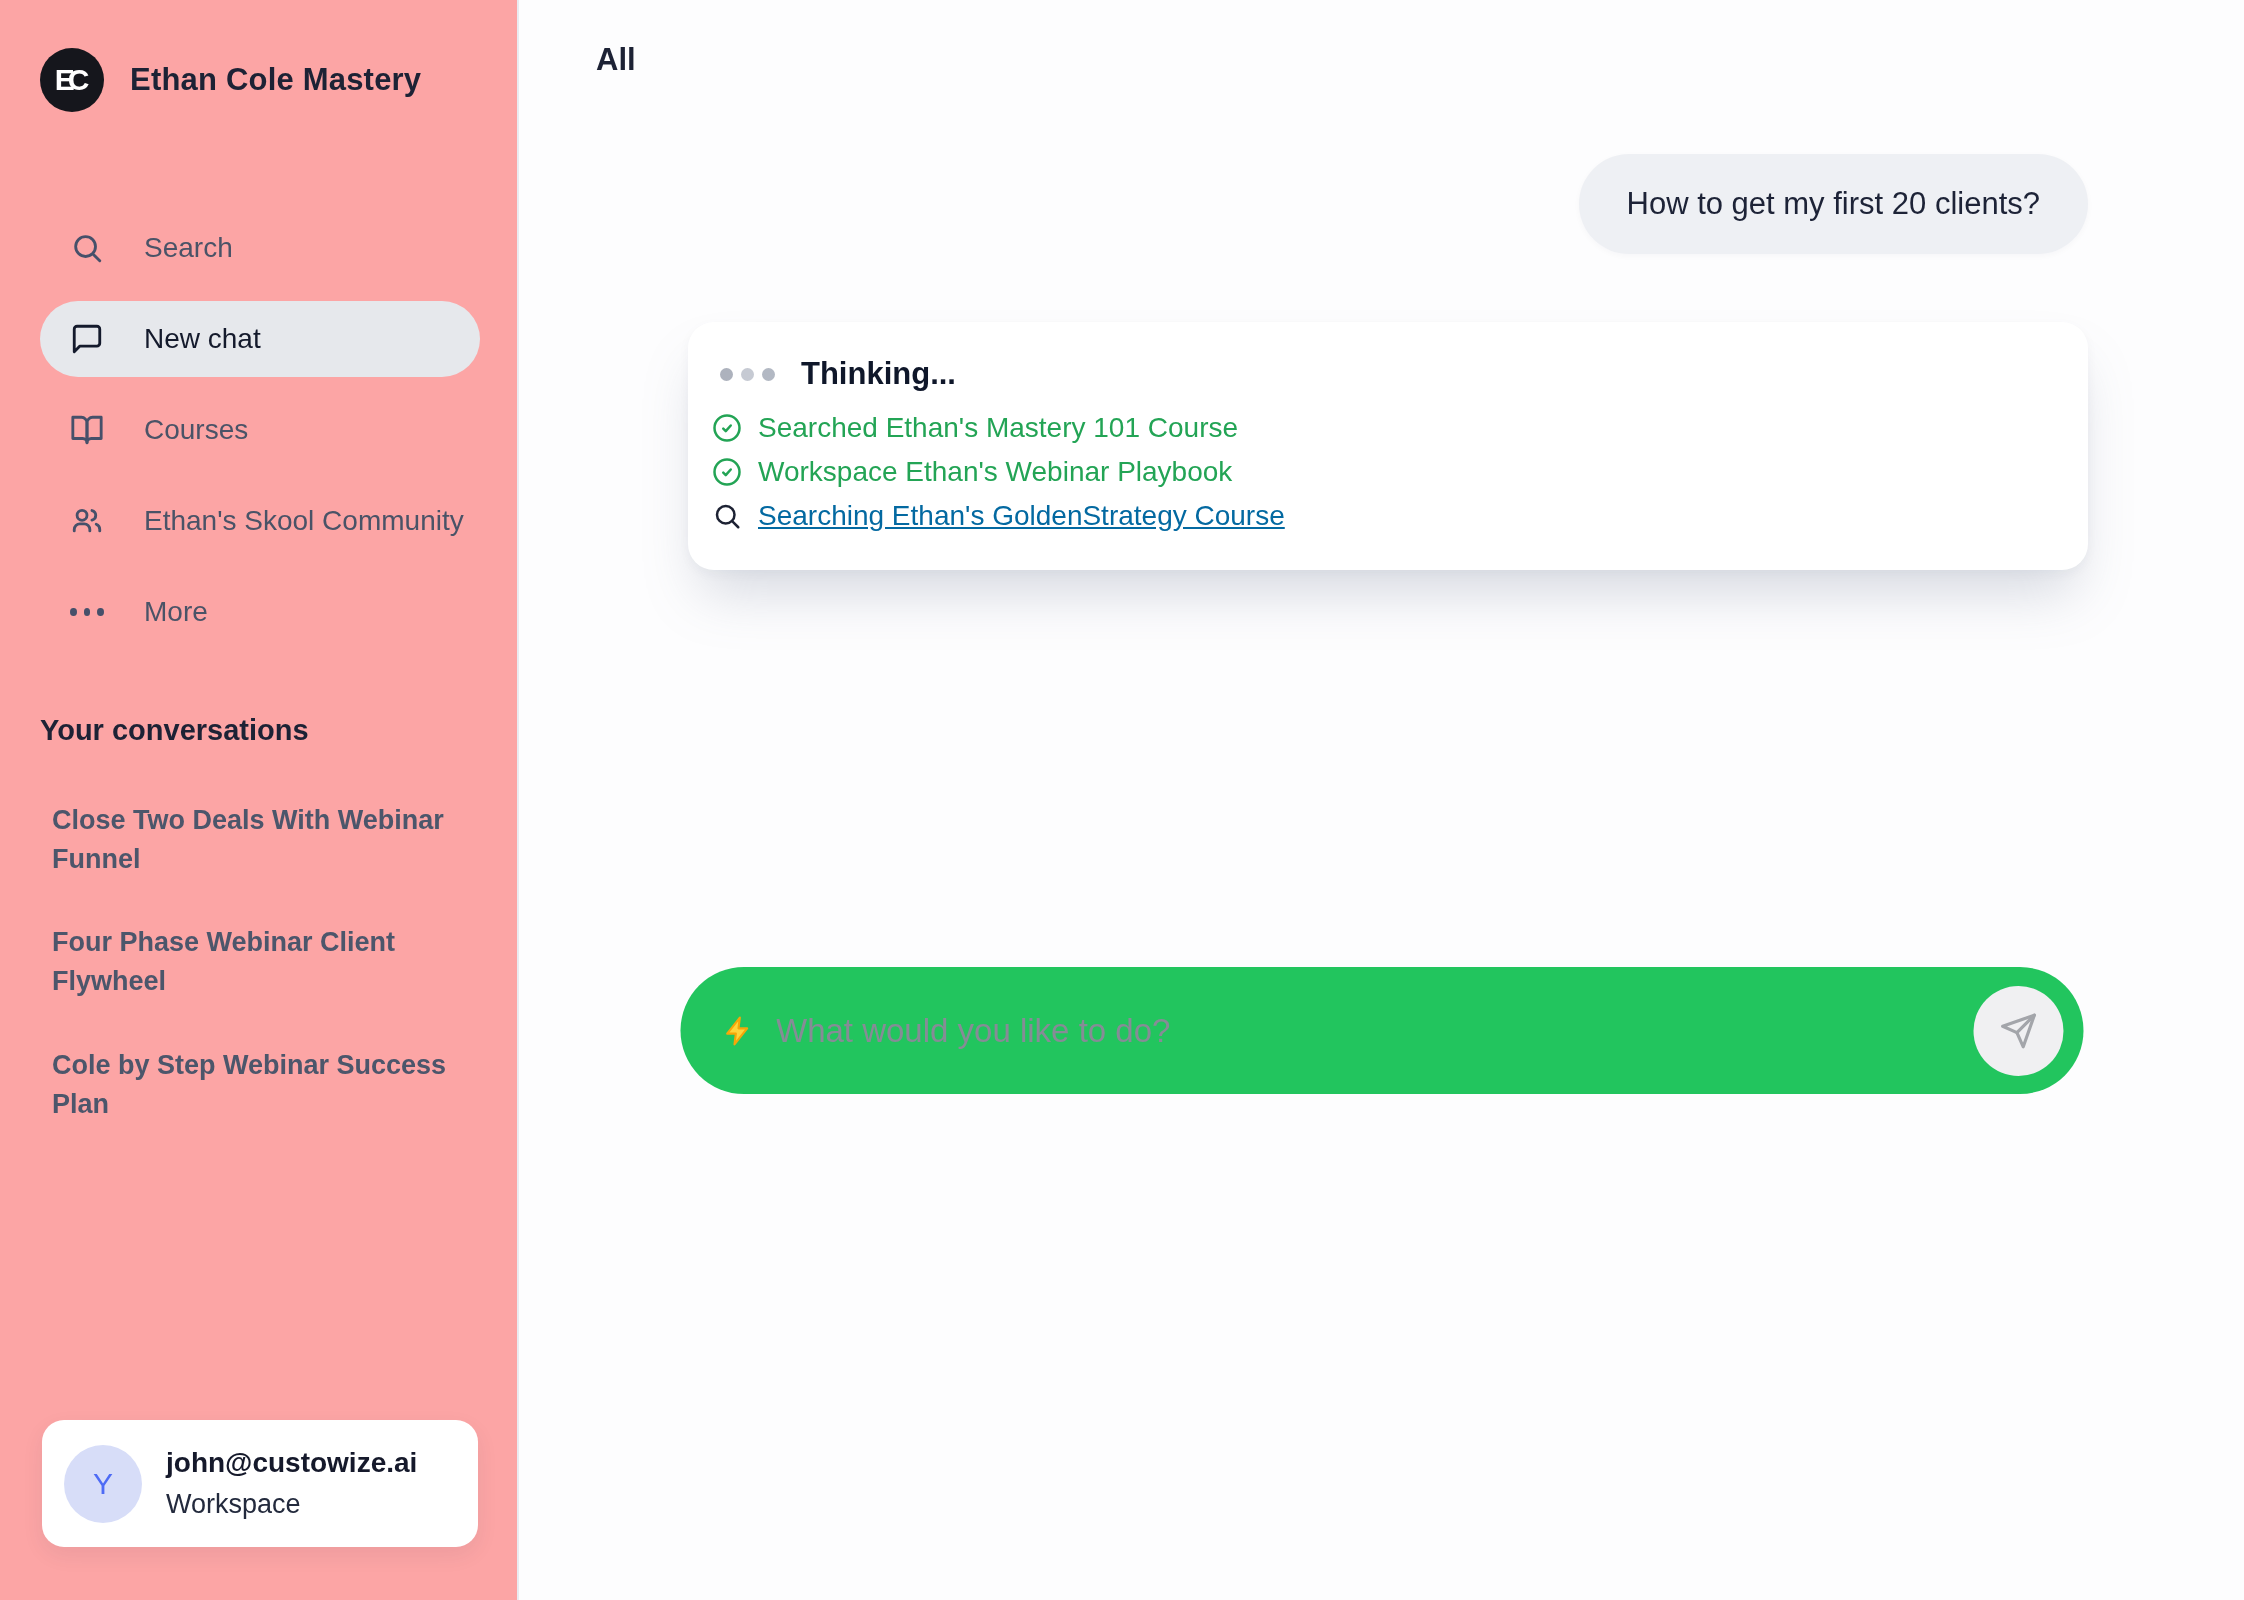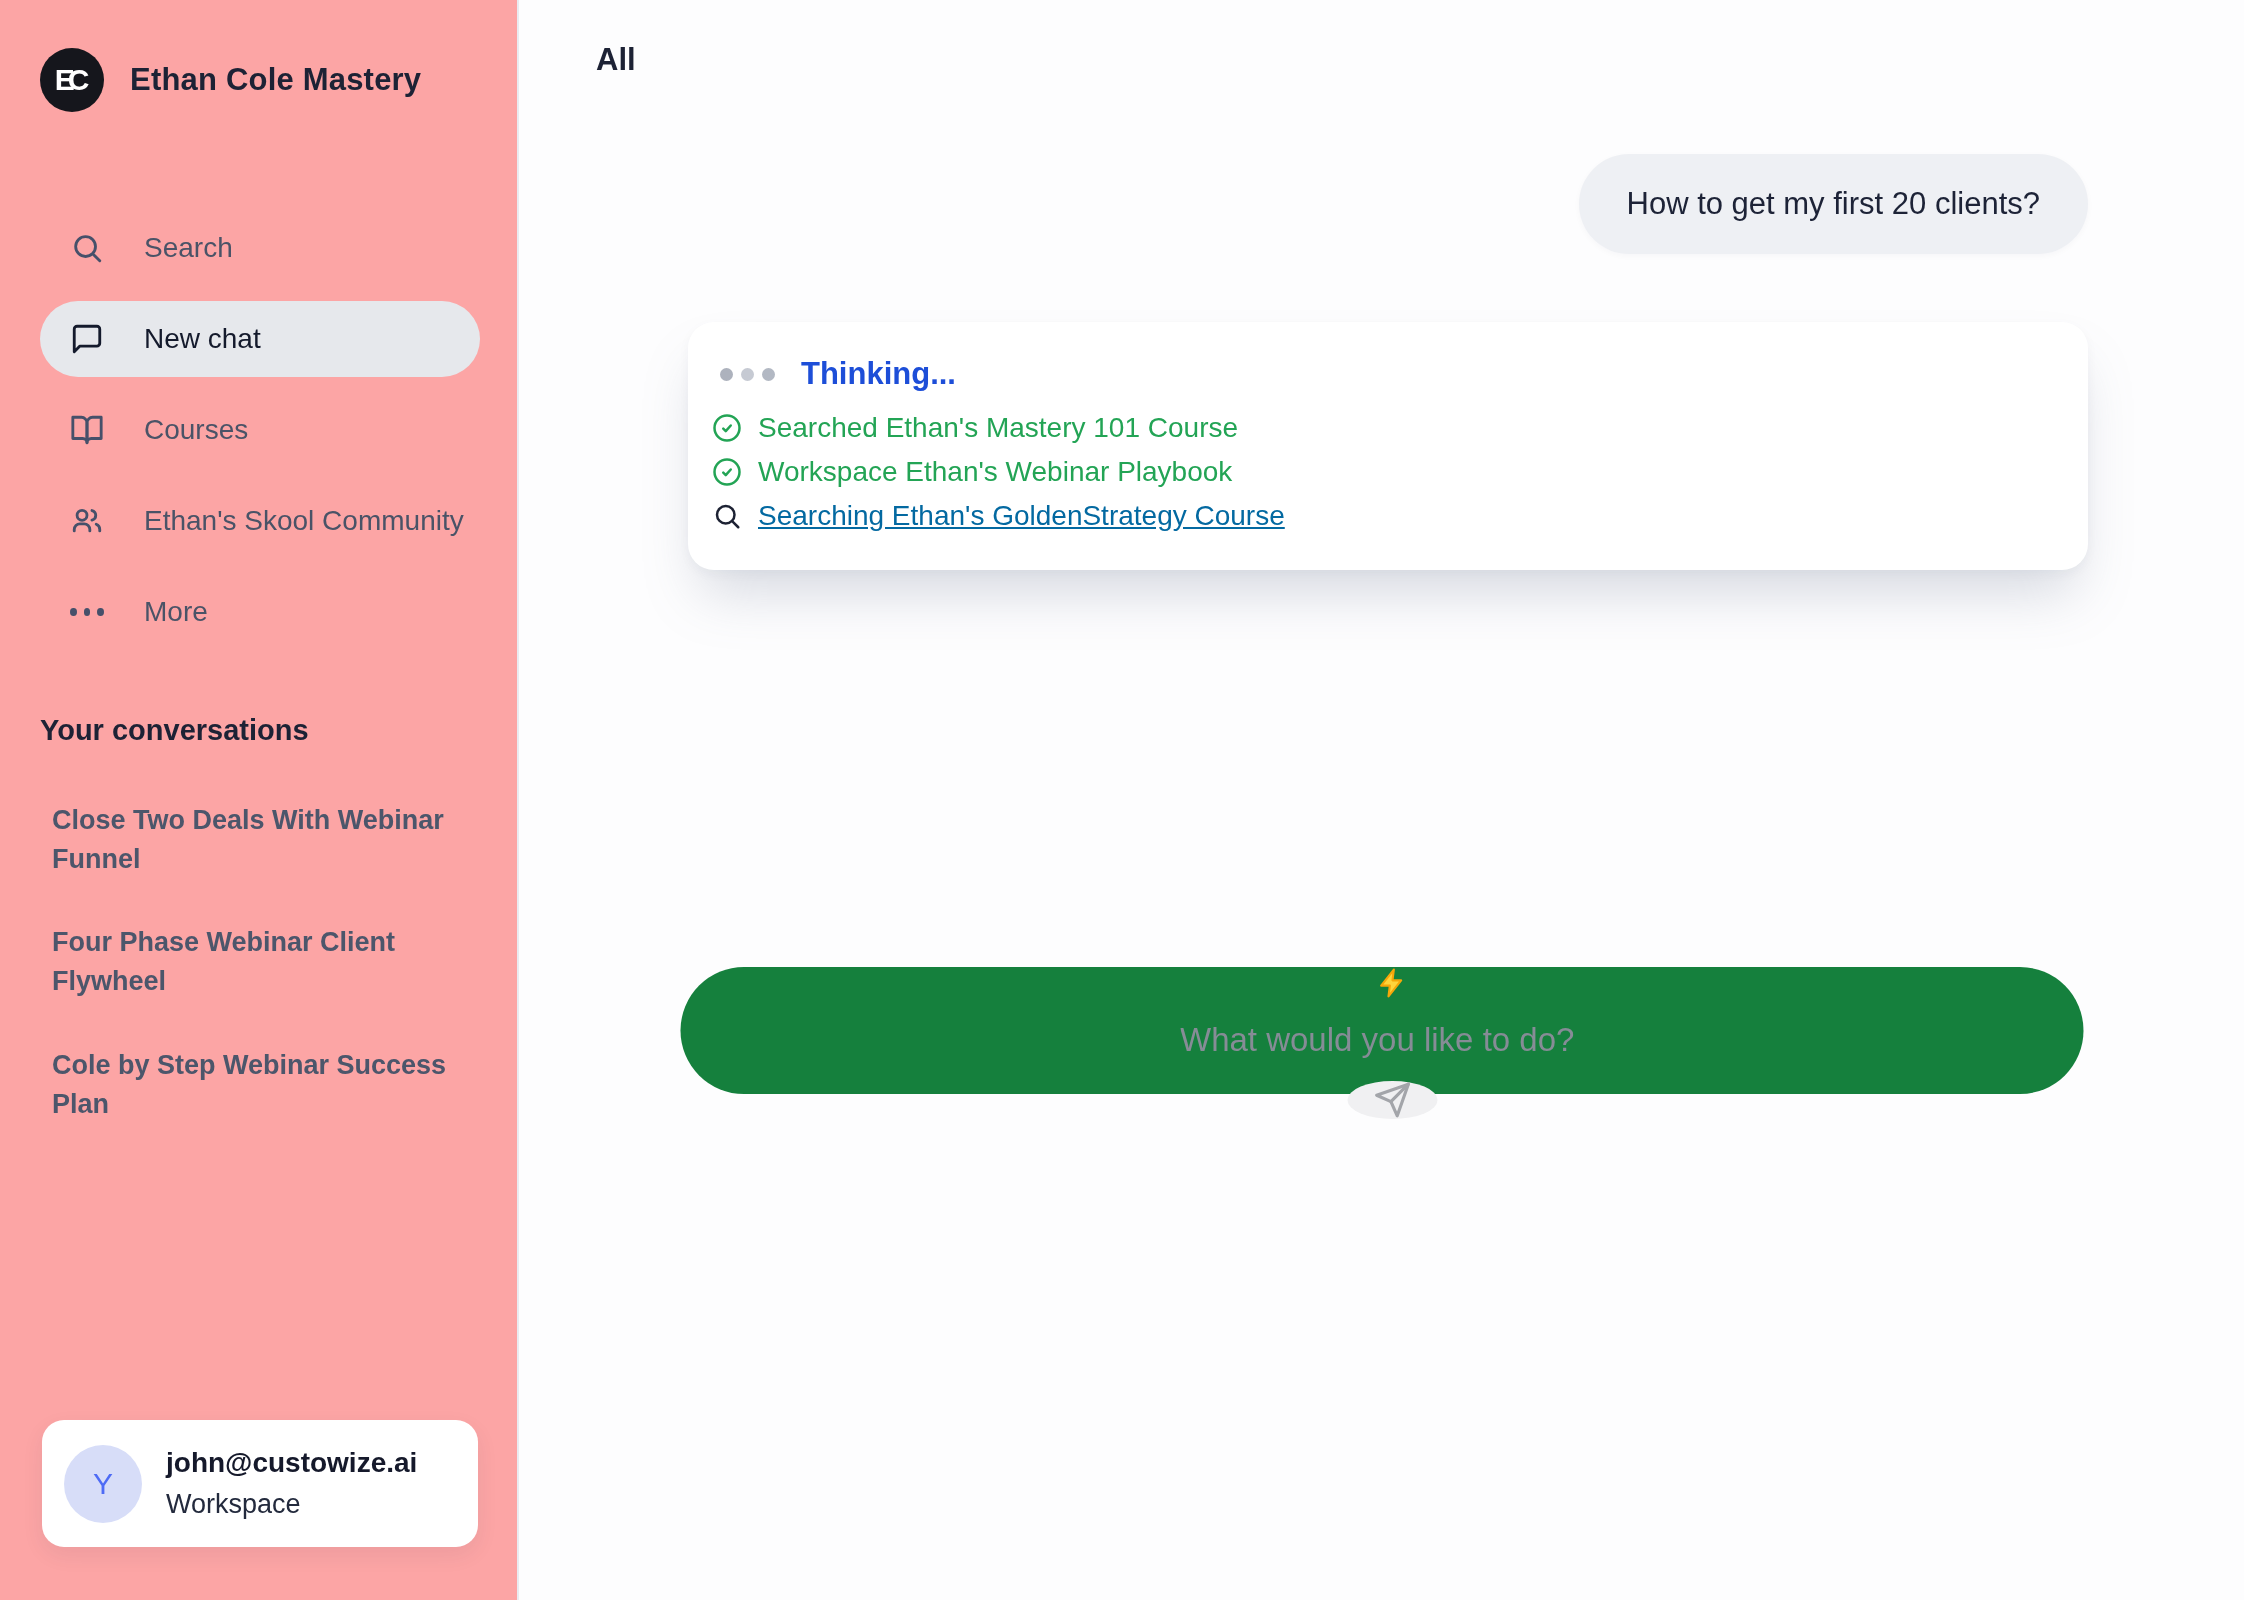--- a/index.html
+++ b/index.html
@@ -88,37 +88,37 @@
     border-radius:26px;
     padding:34px 44px 38px 24px;
     box-shadow:0 34px 55px -12px rgba(115,125,150,0.28), 0 4px 12px rgba(30,40,70,0.04);
   }
   .thinking-title-row { display:flex; align-items:center; gap:10px; padding-left:8px; }
   .loader-dots { display:flex; gap:8px; margin-right:16px; }
   .loader-dots i { width:13px; height:13px; border-radius:50%; }
   .loader-dots i:nth-child(1){ background:#adb2bd; }
   .loader-dots i:nth-child(2){ background:#c6cad3; }
   .loader-dots i:nth-child(3){ background:#b2b8c3; }
-  .thinking-title { font-size:31px; font-weight:bold; color:#1d4ed8; }
+  .thinking-title { font-size:31px; font-weight:bold; color:#0f172a; }
 
   .steps { margin-top:20px; display:flex; flex-direction:column; gap:12px; }
   .step { display:flex; align-items:center; gap:16px; font-size:28px; }
   .step svg { width:30px; height:30px; flex:0 0 30px; }
   .step.done { color:#23a455; }
   .step.done svg { stroke:#23a455; }
   .step.active { color:#0369a1;text-decoration:underline; }
   .step.active svg { stroke:#1d2233; }
 
   
   .composer {
     position:absolute; bottom:90px; left:50%; transform:translateX(-50%);
     width:1403px; height:127px;
-    background:#15803d; border-radius:999px;
+    background:#22c55e; border-radius:999px;
     display:flex; align-items:center;
-    padding:0 20px 0 42px; gap:22px;flex-direction:column;
+    padding:0 20px 0 42px; gap:22px;
   }
   .zap { width:32px; height:32px; flex:0 0 32px; }
   .composer input {
     flex:1; background:transparent; border:none; outline:none;
     font-family:"Liberation Sans","DejaVu Sans",sans-serif;
     font-size:33px; color:#1d2235;
   }
   .composer input::placeholder { color:#868c96; opacity:1; }
   .send-btn {
     width:90px; height:90px; border-radius:50%;

